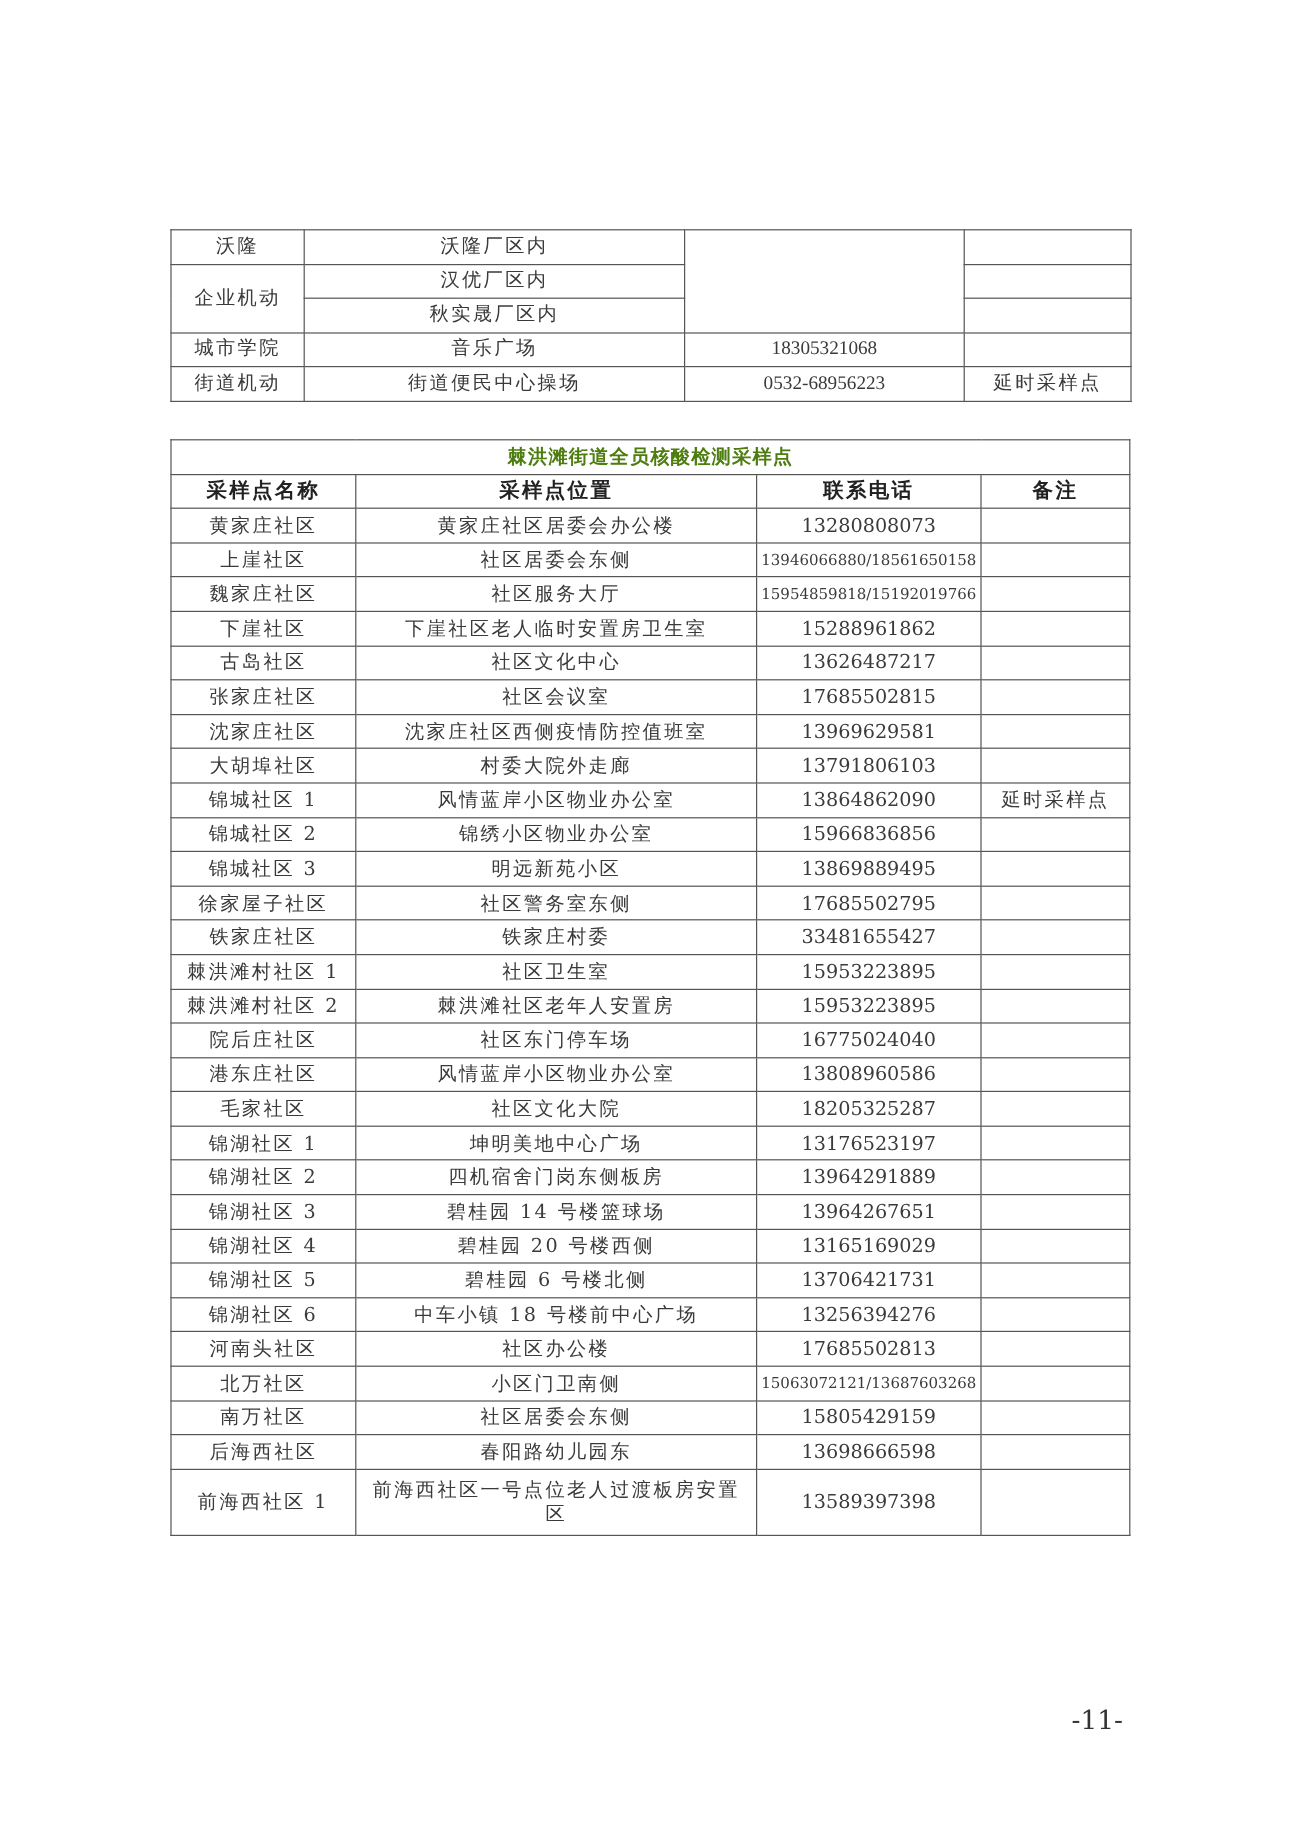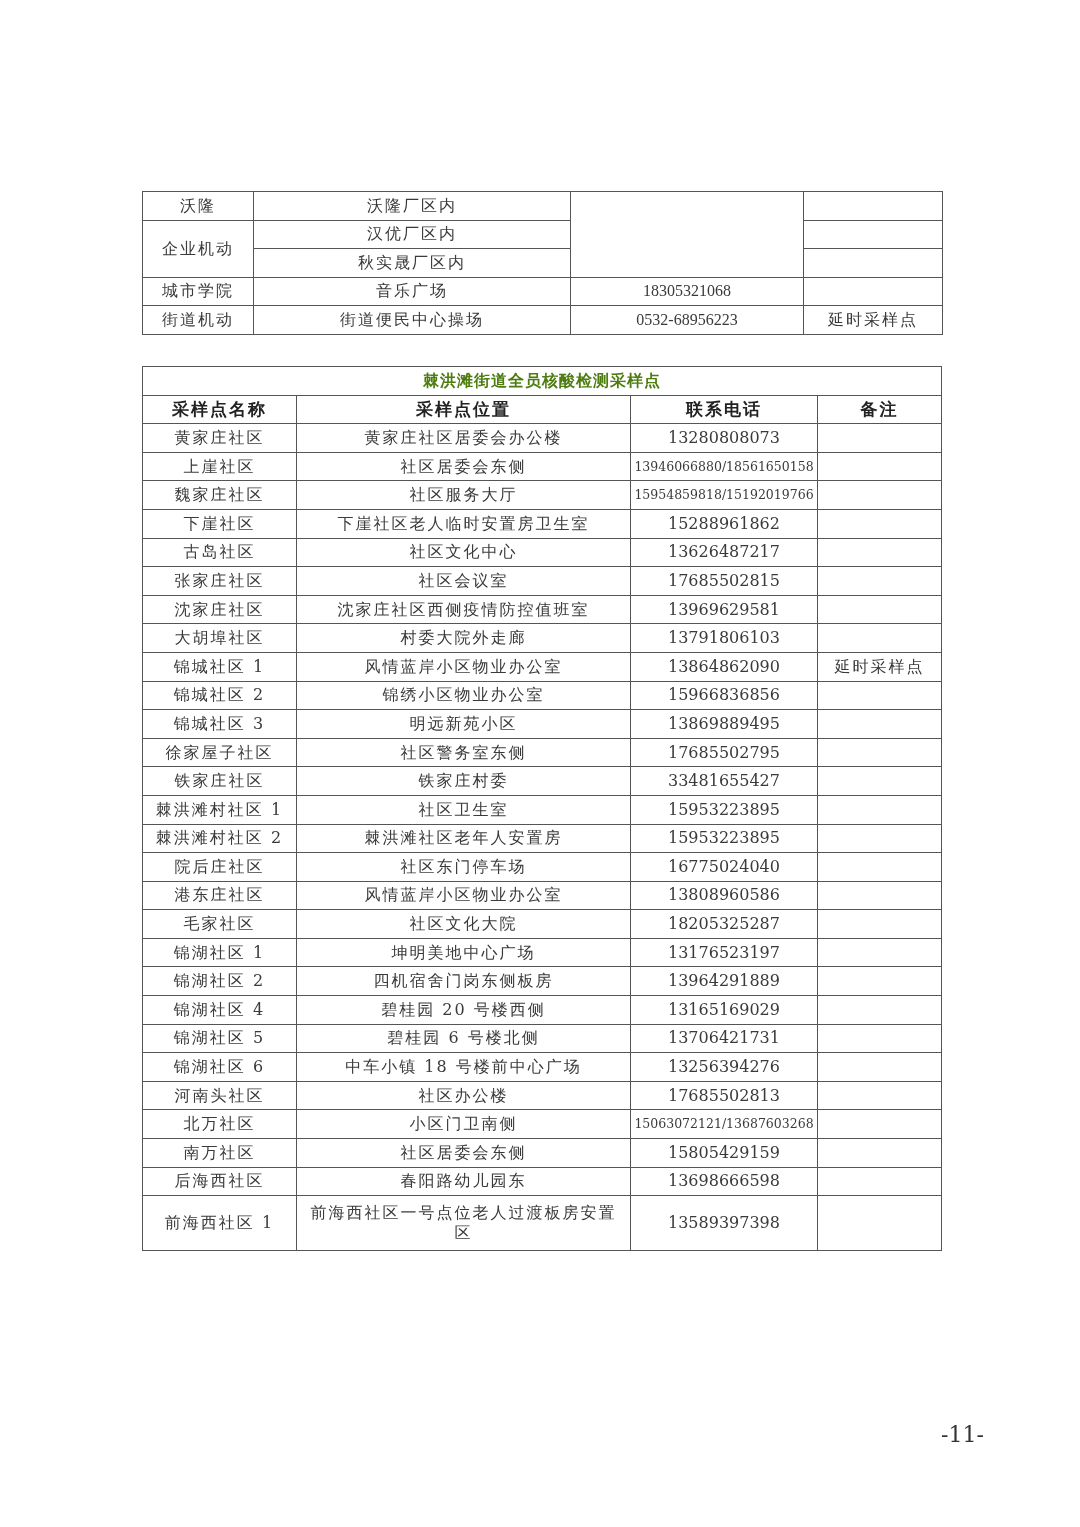--- a/index.html
+++ b/index.html
@@ -11,21 +11,21 @@
   #t1 { left: 142px; top: 191px; width: 800px; }
   #t1 td { height: 27.5px; font-family: Liberation Serif, serif; }
   #t2 { left: 142px; top: 366px; width: 799px; }
   #t2 td { height: 27.6px; }
   #t2 .title td { font-weight: bold; color: #4d7c0f; letter-spacing: 1px; font-size: 16px; }
   #t2 .head td { font-weight: bold; color: #222; font-size: 17px; text-align: center; }
   td.num { letter-spacing: 0; font-size: 16px; }
   td.num-small { letter-spacing: 0; font-size: 12.5px; }
   #t2 tr.tall td { height: 54px; }
   .page-num { position: absolute; left: 893px; top: 1422px; font-size: 22px; color: #333;
-              font-family: "DejaVu Serif", "Liberation Serif", serif; margin-left: 48px; }
+              font-family: "DejaVu Serif", "Liberation Serif", serif; }
 </style>
 </head>
 <body>
 
 <table id="t1">
   <colgroup>
     <col style="width:111px">
       <col style="width:317px">
       <col style="width:233px">
       <col style="width:139px">
@@ -192,20 +192,26 @@
         <td class="num">13176523197</td>
         <td></td>
       </tr>
       <tr>
         <td>锦湖社区 2</td>
         <td>四机宿舍门岗东侧板房</td>
         <td class="num">13964291889</td>
         <td></td>
       </tr>
       <tr>
+        <td>锦湖社区 3</td>
+        <td>碧桂园 14 号楼篮球场</td>
+        <td class="num">13964267651</td>
+        <td></td>
+      </tr>
+      <tr>
         <td>锦湖社区 4</td>
         <td>碧桂园 20 号楼西侧</td>
         <td class="num">13165169029</td>
         <td></td>
       </tr>
       <tr>
         <td>锦湖社区 5</td>
         <td>碧桂园 6 号楼北侧</td>
         <td class="num">13706421731</td>
         <td></td>

